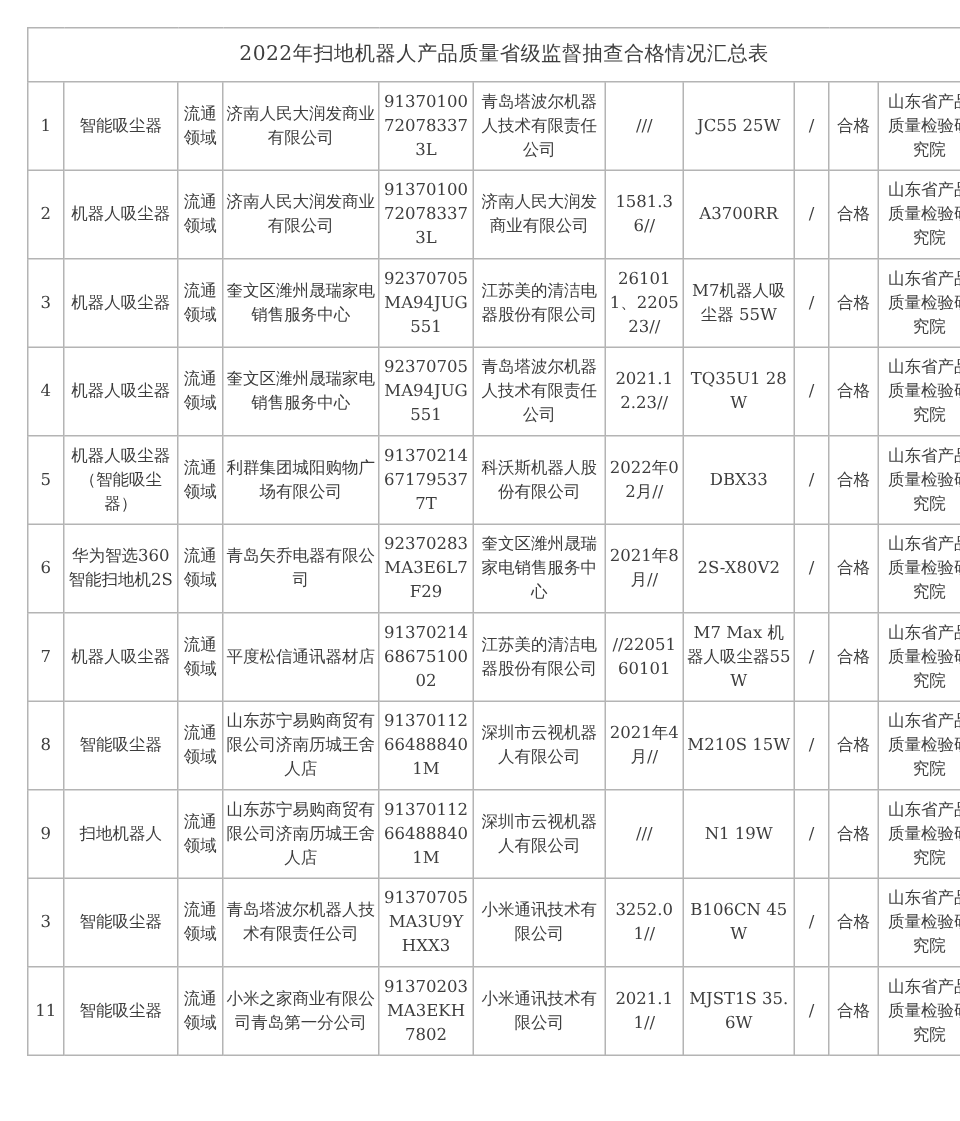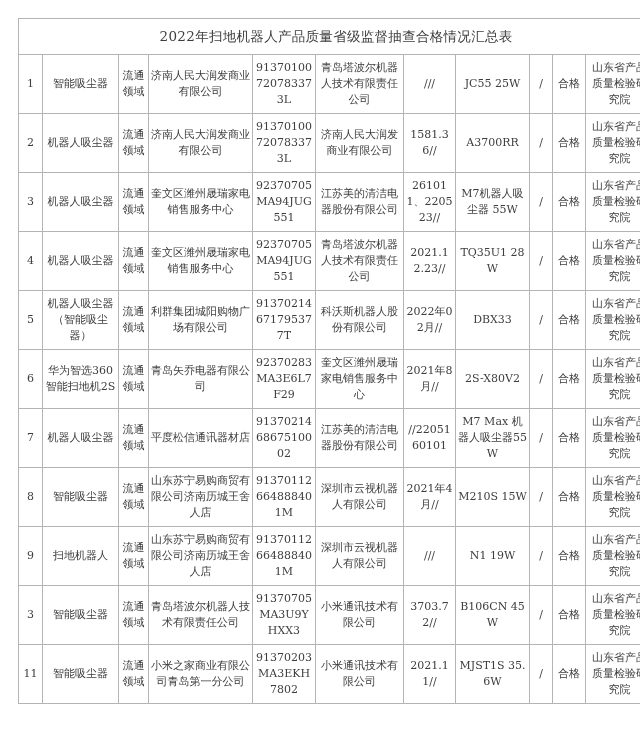--- a/index.html
+++ b/index.html
@@ -180,21 +180,21 @@
           <td class="col-result">合格</td>
           <td class="col-inspection-agency">山东省产品质量检验研究院</td>
         </tr>
         <tr>
           <td class="col-no">3</td>
           <td class="col-product-name">智能吸尘器</td>
           <td class="col-inspection-field">流通领域</td>
           <td class="col-enterprise-name">青岛塔波尔机器人技术有限责任公司</td>
           <td class="col-code">91370705MA3U9YHXX3</td>
           <td class="col-manufacturer-name">小米通讯技术有限公司</td>
-          <td class="col-production-date-batch">3703.72//</td>
+          <td class="col-production-date-batch">3252.01//</td>
           <td class="col-spec-model">B106CN 45W</td>
           <td class="col-trademark">/</td>
           <td class="col-result">合格</td>
           <td class="col-inspection-agency">山东省产品质量检验研究院</td>
         </tr>
         <tr>
           <td class="col-no">11</td>
           <td class="col-product-name">智能吸尘器</td>
           <td class="col-inspection-field">流通领域</td>
           <td class="col-enterprise-name">小米之家商业有限公司青岛第一分公司</td>

